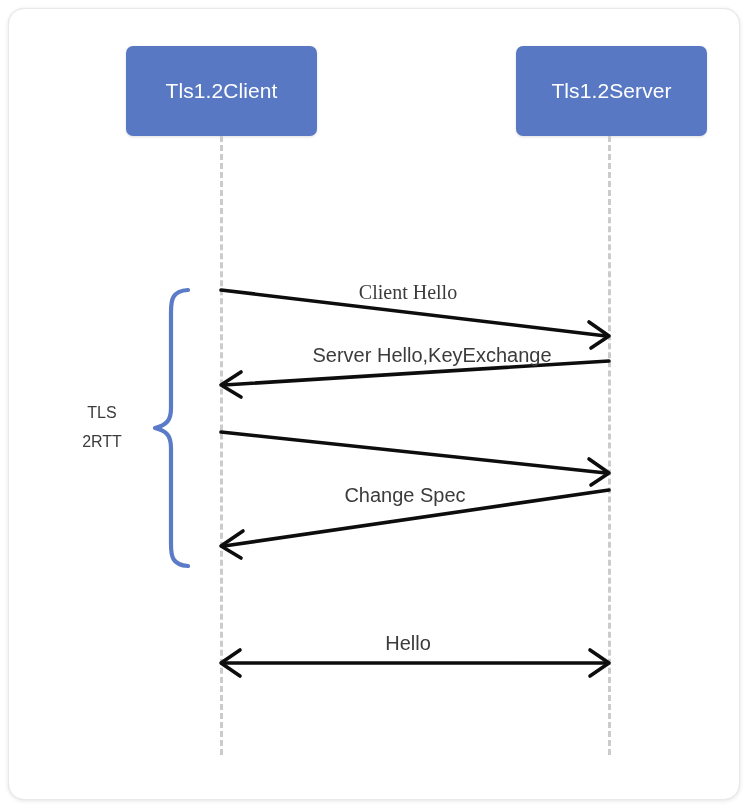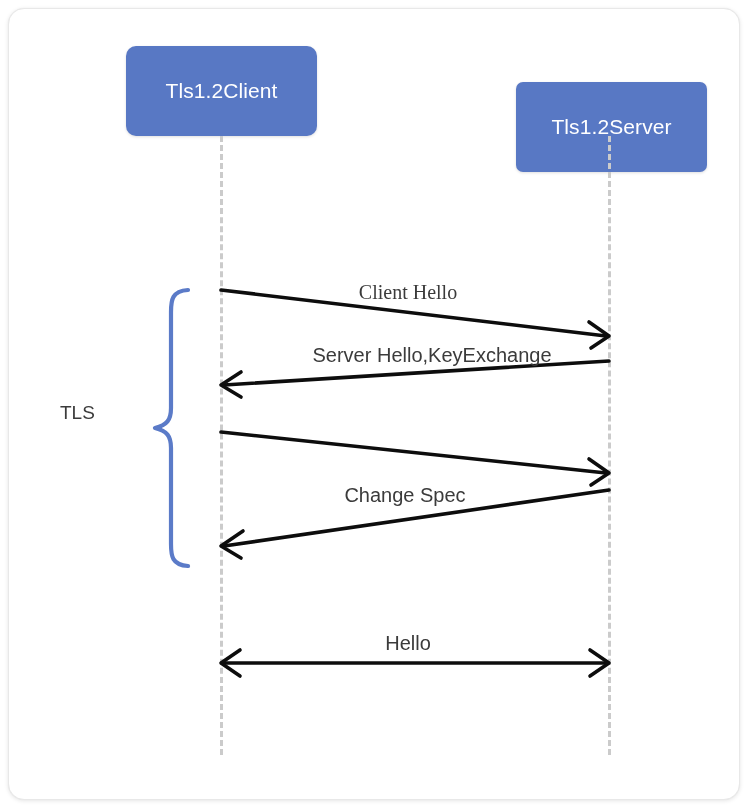--- a/index.html
+++ b/index.html
@@ -44,21 +44,21 @@
     display: flex;
     align-items: center;
     justify-content: center;
     color: #ffffff;
     font-size: 21px;
     letter-spacing: 0.1px;
     box-shadow: 0 1px 3px rgba(0,0,0,0.13);
     box-sizing: border-box;
   }
   #participant-client { left: 126px; top: 46px; }
-  #participant-server { left: 516px; top: 46px; margin-top: 36px; }
+  #participant-server { left: 516px; top: 46px; }
 
   
   .lifeline {
     position: absolute;
     top: 136px;
     width: 0;
     height: 619px;
     border-left: 3px dashed #cbcbcb;
   }
   #lifeline-client { left: 220px; }
@@ -82,34 +82,35 @@
     white-space: nowrap;
     transform: translate(-50%, -50%);
   }
 
   
   #brace-label {
     position: absolute;
     left: 60px;
     top: 398px;
     width: 84px;
+    text-align: center;
     color: #3b3b3b;
-    font-size: 19px;
+    font-size: 16px;
     line-height: 29px;
   }
   #brace-label span { display: block; }
 </style>
 </head>
 <body>
 
 <div id="stage">
 
   <div class="card"></div>
 
-  <div class="participant" id="participant-client" style="background:#5878C4;border-radius:10px;">
+  <div class="participant" id="participant-client" style="background:#5878C4;">
     <span>Tls1.2Client</span>
   </div>
 
   <div class="participant" id="participant-server" style="background:#5878C4;">
     <span>Tls1.2Server</span>
   </div>
 
   <div class="lifeline" id="lifeline-client"></div>
   <div class="lifeline" id="lifeline-server"></div>
 
@@ -154,15 +155,16 @@
 
   <div class="msg-label" style="left:408px; top:355px;margin-left:24px;">Server Hello,KeyExchange</div>
 
 
   <div class="msg-label" style="left:405px; top:495px;">Change Spec</div>
 
   <div class="msg-label" style="left:408px; top:643px;">Hello</div>
 
   <div id="brace-label">
     <span>TLS</span>
+    <span>2RTT</span>
   </div>
 
 </div>
 
 </body></html>

